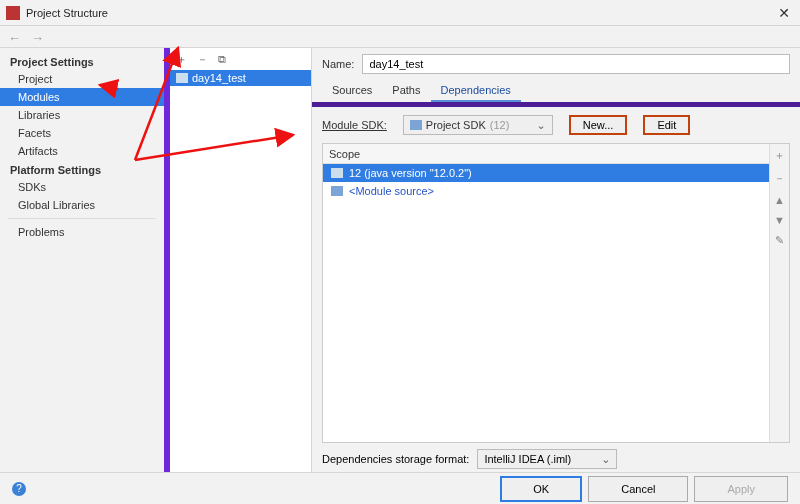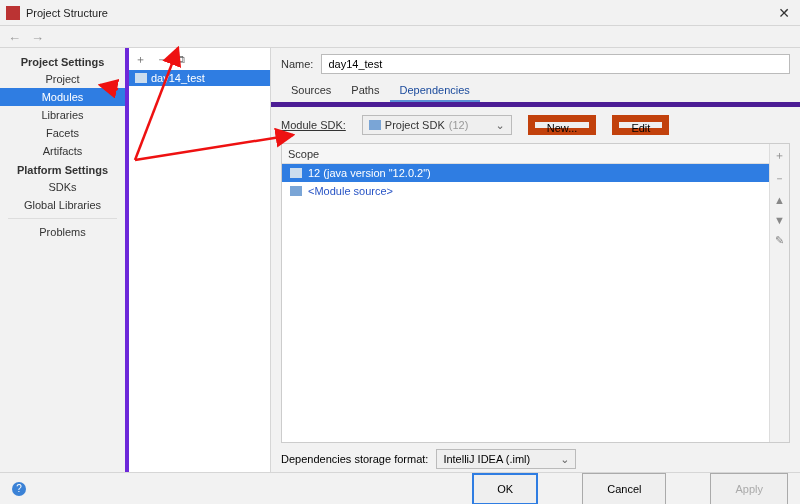--- a/index.html
+++ b/index.html
@@ -9,21 +9,21 @@
 .titlebar-left { display: flex; align-items: center; gap: 6px; }
 .app-icon { width: 14px; height: 14px; background: #b33; display: inline-block; }
 .titlebar-title { font-size: 11px; color: #222; }
 .close-x { font-size: 14px; color: #333; padding: 0 4px; cursor: default; }
 
 .toolbar { height: 22px; border-bottom: 1px solid #d6d6d6; display: flex; align-items: center; padding: 0 8px; gap: 10px; color: #999; }
 .toolbar .arrow { font-size: 13px; }
 
 .main { display: flex; height: 424px; }
 
-.sidebar { width: 129px; background: #f2f2f2; border-right: 4px solid #6d28d9; padding-top: 4px; text-align: center; }
+.sidebar { width: 170px; background: #f2f2f2; border-right: 6px solid #6d28d9; padding-top: 4px; }
 .sidebar-heading { font-weight: bold; color: #333; padding: 4px 10px 2px; font-size: 11px; }
 .sidebar-item { padding: 3px 18px; color: #333; cursor: default; }
 .sidebar-item.selected { background: #2f7de2; color: #fff; }
 .sidebar-divider { border-top: 1px solid #ddd; margin: 4px 8px; }
 
 .module-list { width: 142px; background: #fff; border-right: 1px solid #d6d6d6; }
 .module-toolbar { height: 22px; display: flex; align-items: center; gap: 10px; padding: 0 6px; color: #666; }
 .module-row { display: flex; align-items: center; gap: 4px; padding: 2px 6px; }
 .module-row.selected { background: #2f7de2; color: #fff; }
 .folder-icon { width: 12px; height: 10px; background: #7aa5d6; display: inline-block; }
@@ -37,42 +37,42 @@
 .tabs { display: flex; gap: 0; padding: 0 10px; border-bottom: 5px solid #4c1d95; }
 .tab { padding: 4px 10px; color: #333; cursor: default; }
 .tab.active { color: #1a4a9c; border-bottom: 2px solid #5b8fd6; }
 
 .sdk-row { display: flex; align-items: center; gap: 16px; padding: 8px 10px; }
 .sdk-label { color: #333; text-decoration: underline; }
 .sdk-select { display: inline-flex; align-items: center; gap: 4px; height: 20px; border: 1px solid #bbb; background: #efefef; padding: 0 6px; width: 150px; }
 .sdk-select .proj { color: #333; }
 .sdk-select .ver { color: #999; }
 .sdk-select .chev { margin-left: auto; color: #666; }
-.btn-small { height: 20px; border: 7px solid #c2410c; background: #efefef; padding: 0 12px; cursor: default; }
+.btn-small { height: 20px; border: 2px solid #c2410c; background: #efefef; padding: 0 12px; cursor: default; }
 
 .dep-table { margin: 0 10px; border: 1px solid #ccc; background: #fff; height: 300px; display: flex; }
 .dep-main { flex: 1; display: flex; flex-direction: column; }
 .dep-header { display: flex; background: #f6f6f6; border-bottom: 1px solid #ddd; height: 20px; align-items: center; }
 .dep-h-export { flex: 1; padding: 0 8px; color: #333; border-right: 1px solid #ddd; }
 .dep-h-scope { width: 60px; padding: 0 6px; color: #333; }
 .dep-rows { flex: 1; overflow: auto; }
 .dep-row { display: flex; align-items: center; height: 18px; padding: 0 8px; gap: 6px; }
 .dep-row.selected { background: #2f7de2; color: #fff; }
 .dep-row.selected .folder-icon { background: #cde; }
 .dep-row .link { color: #2854c5; }
 .dep-side { width: 20px; background: #f2f2f2; border-left: 1px solid #ddd; display: flex; flex-direction: column; align-items: center; gap: 8px; padding-top: 4px; color: #888; }
 
 .storage-row { display: flex; align-items: center; gap: 8px; padding: 6px 10px 0; }
 .storage-select { display: inline-flex; align-items: center; gap: 20px; height: 20px; border: 1px solid #bbb; background: #efefef; padding: 0 6px; width: 140px; }
 .storage-select .chev { margin-left: auto; color: #666; }
 
 .footer { height: 32px; border-top: 1px solid #d6d6d6; display: flex; align-items: center; justify-content: space-between; padding: 0 12px; }
 .help-icon { width: 14px; height: 14px; border-radius: 50%; background: #3b82d6; color: #fff; display: inline-flex; align-items: center; justify-content: center; font-size: 10px; }
 .footer-buttons { display: flex; gap: 6px; }
-.btn { height: 32px; border: 1px solid #aaa; background: #efefef; padding: 0 24px; cursor: default; margin-left: 38px; }
+.btn { height: 26px; border: 1px solid #aaa; background: #efefef; padding: 0 32px; cursor: default; }
 .btn.primary { border: 1px solid #2f7de2; box-shadow: 0 0 0 1px #2f7de2 inset; }
 .btn.disabled { color: #aaa; }
 
 
 .annot { position: absolute; pointer-events: none; }
 </style>
 </head>
 <body>
 
 <div class="titlebar">

